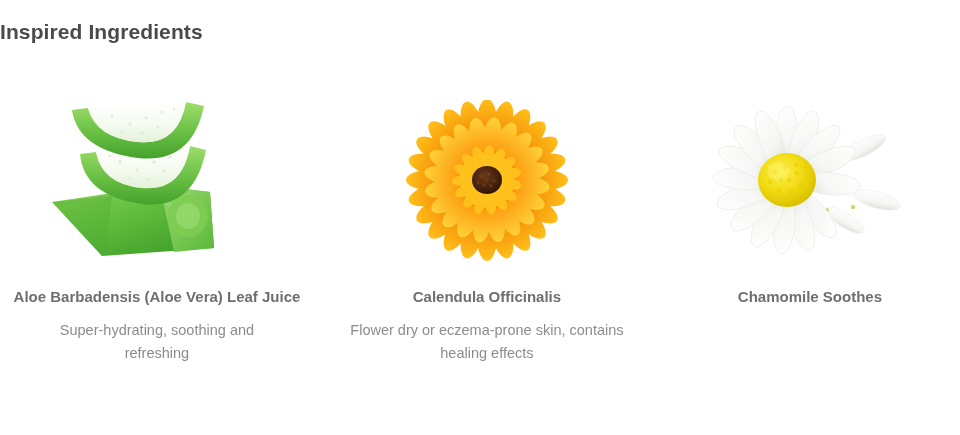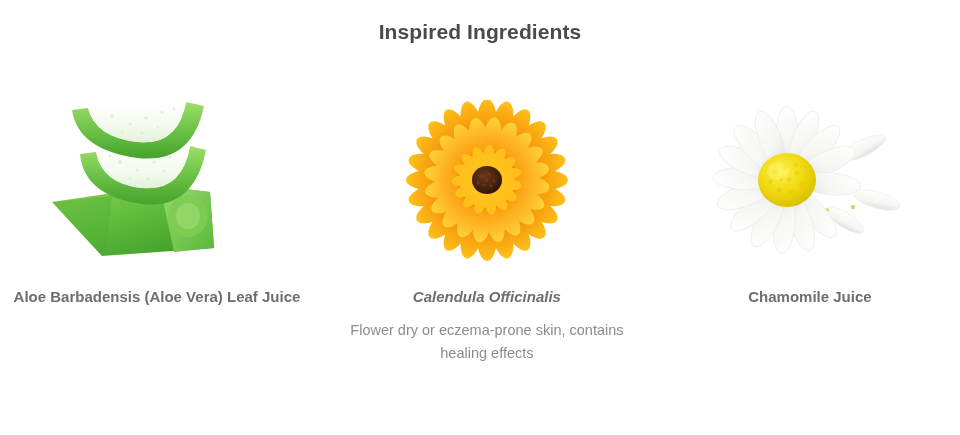--- a/index.html
+++ b/index.html
@@ -18,21 +18,21 @@
     width: 960px;
     height: 435px;
     background: #ffffff;
     box-sizing: border-box;
   }
   .section-title {
     position: absolute;
     top: 20px;
     left: 0;
     width: 960px;
-    text-align: center;
+    text-align: left;
     font-size: 21px;
     font-weight: bold;
     color: #4a4a4a;
     letter-spacing: 0.1px;
   }
   .columns {
     position: absolute;
     top: 100px;
     left: 0;
     width: 960px;
@@ -68,21 +68,21 @@
   .ing-desc {
     margin-top: 12px;
     font-size: 14.5px;
     color: #8c8c8c;
     text-align: center;
     line-height: 1.55;
     font-weight: normal;
   }
   .col-aloe .ing-title   { width: 290px; }
   .col-aloe .ing-desc    { width: 250px; }
-  .col-calendula .ing-title { width: 280px; font-style: italic; }
+  .col-calendula .ing-title { width: 280px; }
   .col-calendula .ing-desc  { width: 275px; }
   .col-chamomile .ing-title { width: 280px; }
   .col-chamomile .ing-desc  { width: 250px; }
 </style>
 </head>
 <body>
 
 <div class="page">
 
   <div class="section-title">Inspired Ingredients</div>
@@ -141,20 +141,21 @@
             <circle cx="104" cy="18" r="1.8"></circle>
               <circle cx="120" cy="12" r="1.6"></circle>
             <circle cx="80" cy="32" r="1.5"></circle>
               <circle cx="100" cy="33" r="1.6"></circle>
             <circle cx="116" cy="27" r="1.5"></circle>
               <circle cx="132" cy="9" r="1.4"></circle>
           </g>
         </svg>
       </div>
       <div class="ing-title">Aloe Barbadensis (Aloe Vera) Leaf Juice</div>
+      <div class="ing-desc">Super-hydrating, soothing and refreshing</div>
     </div>
 
     <div class="column col-calendula">
       <div class="art">
         <svg width="230" height="165" viewBox="0 0 230 165" xmlns="http://www.w3.org/2000/svg">
           <defs>
             <radialGradient id="calGlow" cx="0.5" cy="0.5" r="0.5">
               <stop offset="0%" stop-color="#ffd84a"></stop>
               <stop offset="55%" stop-color="#ffae12"></stop>
               <stop offset="100%" stop-color="#f58a00"></stop>
@@ -325,17 +326,17 @@
                 <circle cx="2" cy="0" r="2.4"></circle>
               <circle cx="-6" cy="-1" r="1.9"></circle>
                 <circle cx="9" cy="-15" r="1.9"></circle>
               <circle cx="18" cy="-13" r="1.8"></circle>
                 <circle cx="-19" cy="-10" r="1.8"></circle>
             </g>
             <ellipse cx="-9" cy="-9" rx="11" ry="9" fill="#fdf36a" opacity="0.5"></ellipse>
           </g>
         </svg>
       </div>
-      <div class="ing-title">Chamomile Juice</div>
+      <div class="ing-title">Chamomile Soothes</div>
     </div>
 
   </div>
 </div>
 
 </body></html>

